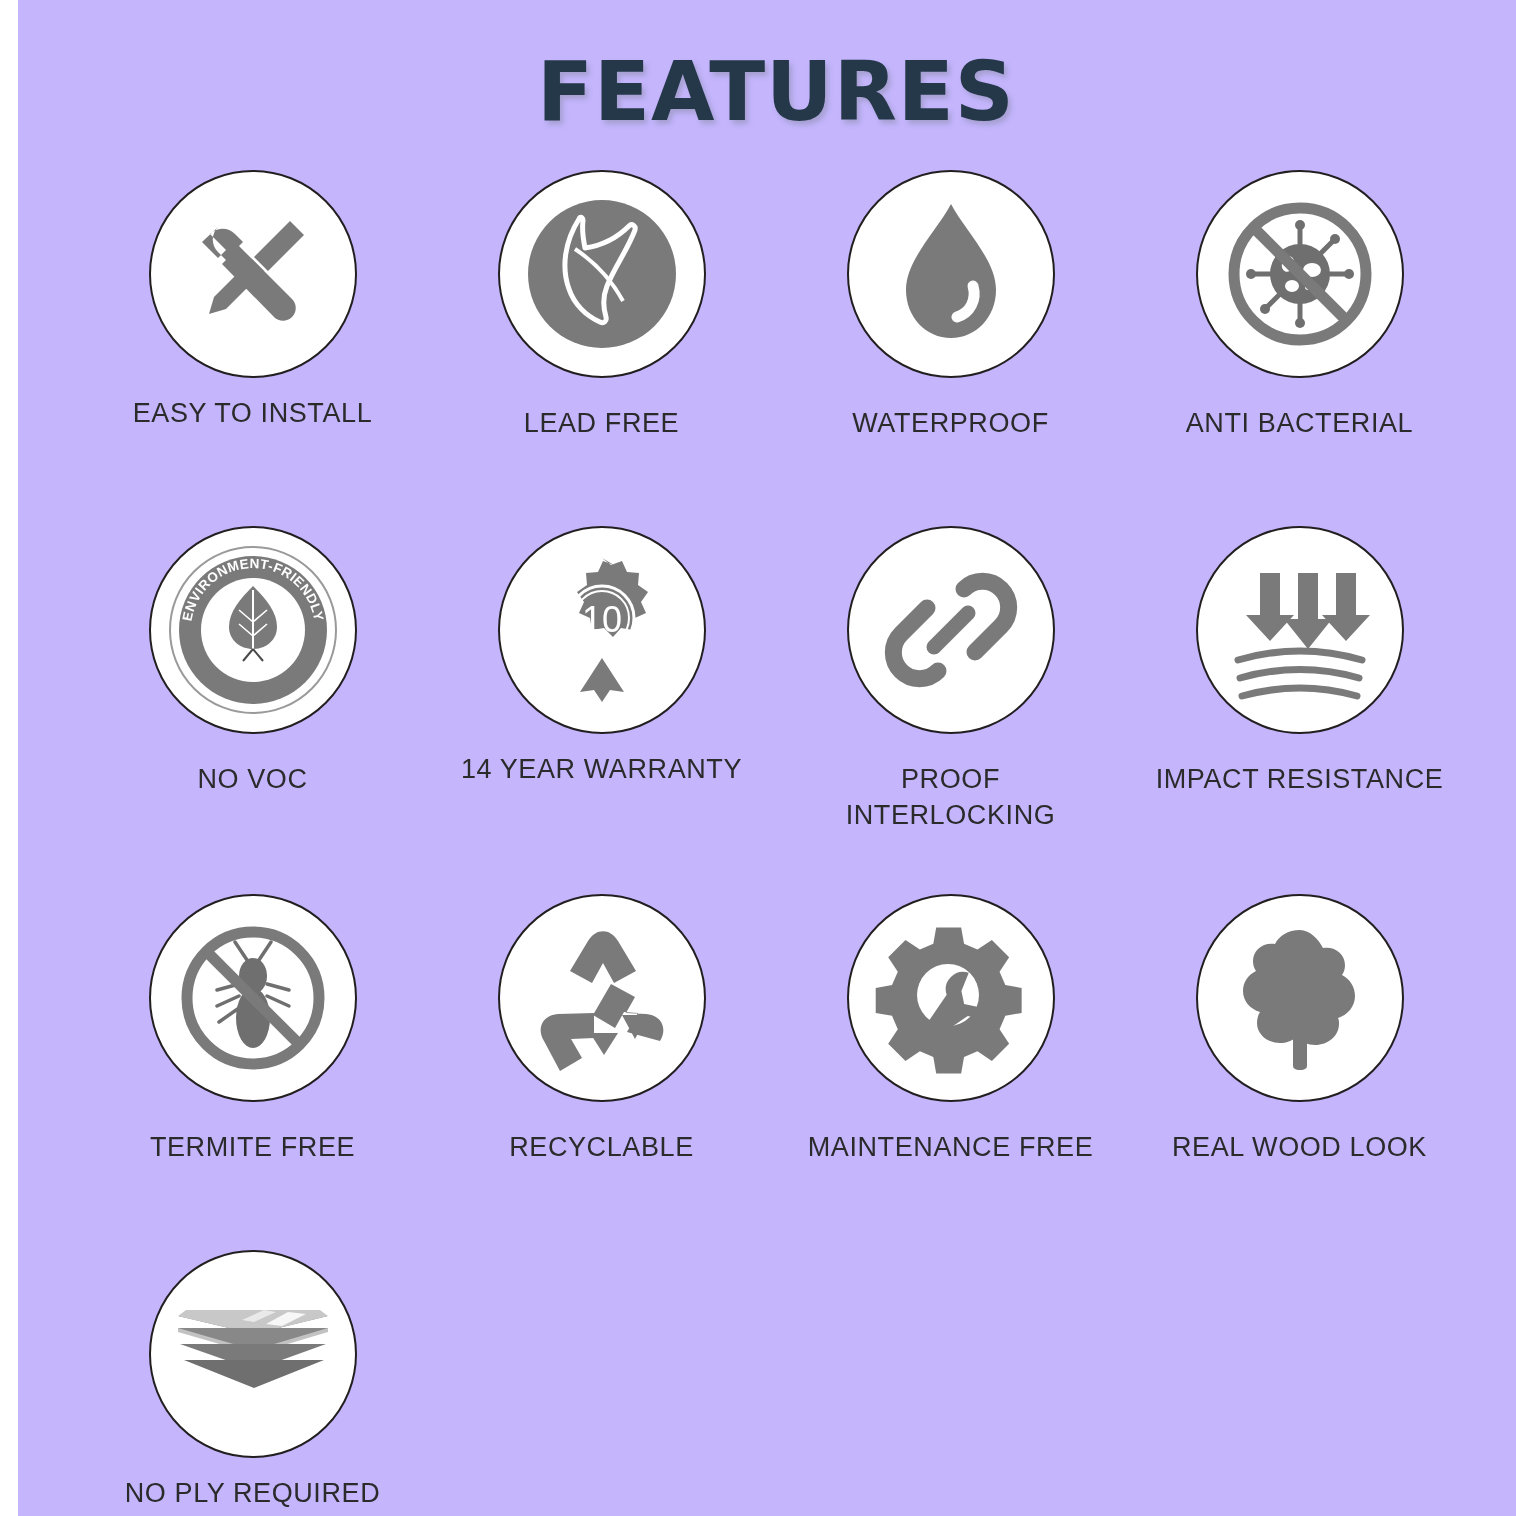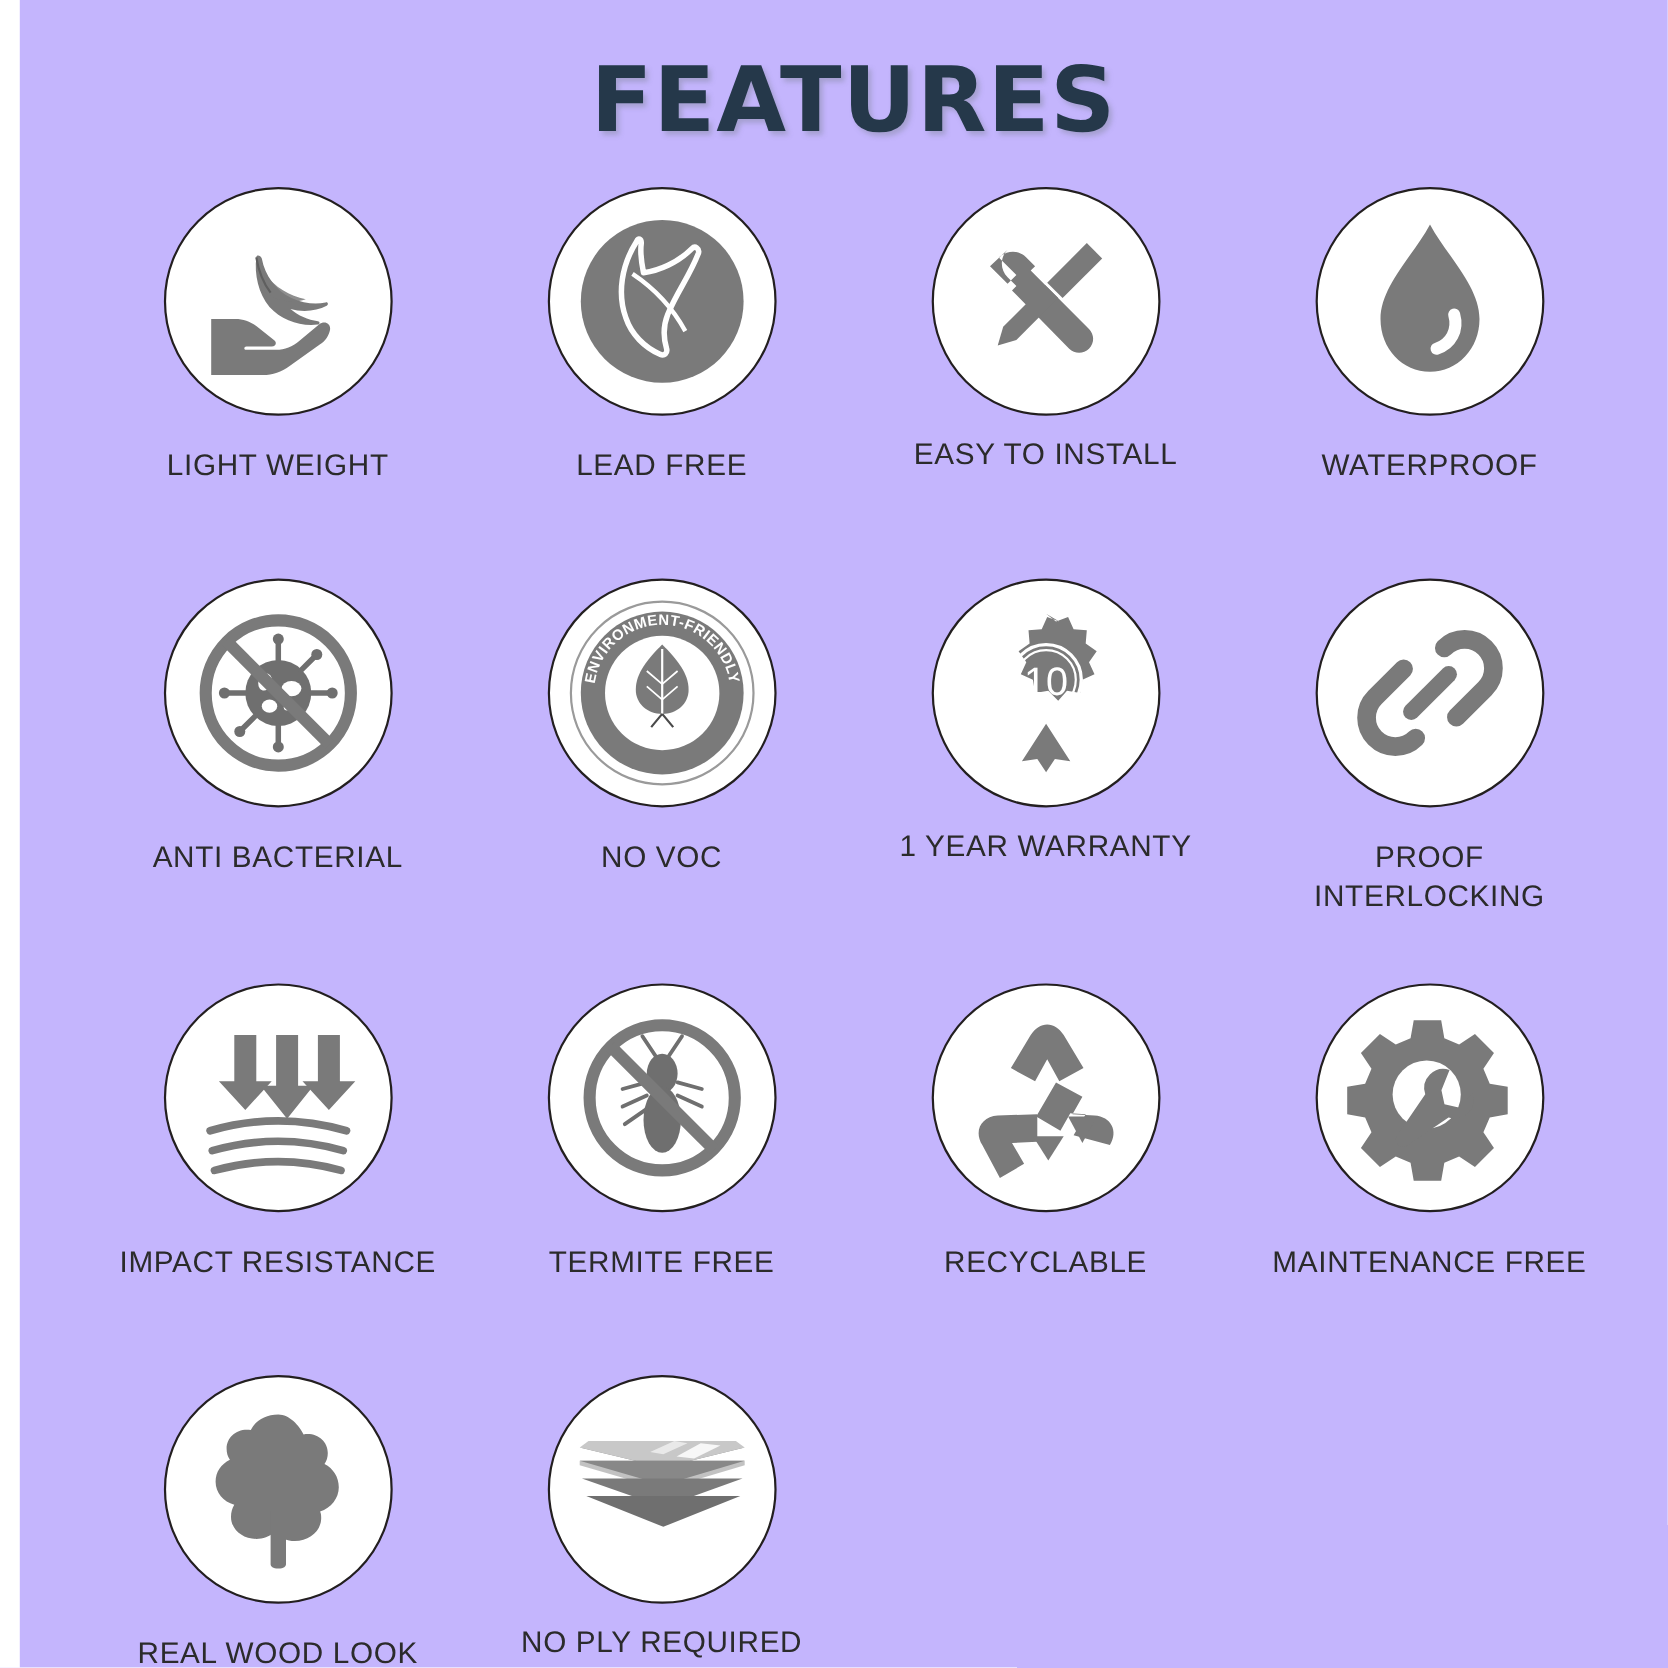--- a/index.html
+++ b/index.html
@@ -76,59 +76,46 @@
 </style>
 </head>
 <body>
 
 <div class="page">
 
   <div class="page-title">FEATURES</div>
 
   <div class="grid">
 
-    <div class="cell">
+
+
+    <div class="cell lbl-up">
       <div class="icon-circle">
         <svg width="150" height="150" viewBox="0 0 150 150">
           <g fill="#7a7a7a">
-            <path d="M60 36c3 16 13 29 27 36 11 5 22 6 31 4 2-1 3 2 1 3-9 5-22 6-33 3 7 6 16 10 25 11 2 0 2 3 0 3-16 2-33-4-44-16C57 68 53 50 55 35c0-3 4-2 5 1z"></path>
-            <path d="M63 50c9 12 22 20 37 23-14 5-30 1-41-10z" opacity="0.85"></path>
-            <path d="M14 91h22c8 0 15 3 21 8l14 11c3 2 2 6-2 6H46c-2 0-3 3 0 3h27c8 0 15-3 21-8l18-15c5-4 11-1 10 5-1 5-4 10-9 13l-28 20c-7 5-15 8-24 8H14z"></path>
-          </g>
-          <path d="M55 35c2 12 6 23 13 32" stroke="#5f5f5f" stroke-width="2" fill="none"></path>
-        </svg>
-      </div>
-      <div class="cell-label">LIGHT WEIGHT</div>
-    </div>
-
+
+            <path d="M36 22c-7 7-7 18 0 25l8 8-4 4 52 53c5 5 13 5 18 0s5-13 0-18L57 41l4-4-8-8c-7-7-17-7-25 0l16 16-8 8-16-16z" transform="translate(4,6)"></path>
+
+            <path d="M112 22l14 14-36 36-14-14z"></path>
+            <path d="M74 60l12 12-38 38-17 5 5-17z"></path>
+          </g>
+        </svg>
+      </div>
+      <div class="cell-label">EASY TO INSTALL</div>
+    </div>
 
     <div class="cell">
       <div class="icon-circle">
         <svg width="170" height="170" viewBox="0 0 170 170">
           <circle cx="85" cy="85" r="74" fill="#7a7a7a"></circle>
           <path d="M62 30c-14 22-18 48-10 70 5 15 17 27 31 33 4 2 7-1 6-5-3-10-3-21 1-31 8-20 20-35 28-56 1-4-3-7-6-4-13 13-30 20-44 22-2-10-3-20-2-27 0-4-3-5-4-2z" fill="none" stroke="#ffffff" stroke-width="5" stroke-linejoin="round"></path>
           <path d="M58 60c18 12 36 30 48 52" fill="none" stroke="#ffffff" stroke-width="4"></path>
         </svg>
       </div>
       <div class="cell-label">LEAD FREE</div>
-    </div>
-
-    <div class="cell lbl-up">
-      <div class="icon-circle">
-        <svg width="150" height="150" viewBox="0 0 150 150">
-          <g fill="#7a7a7a">
-
-            <path d="M36 22c-7 7-7 18 0 25l8 8-4 4 52 53c5 5 13 5 18 0s5-13 0-18L57 41l4-4-8-8c-7-7-17-7-25 0l16 16-8 8-16-16z" transform="translate(4,6)"></path>
-
-            <path d="M112 22l14 14-36 36-14-14z"></path>
-            <path d="M74 60l12 12-38 38-17 5 5-17z"></path>
-          </g>
-        </svg>
-      </div>
-      <div class="cell-label">EASY TO INSTALL</div>
     </div>
 
     <div class="cell">
       <div class="icon-circle">
         <svg width="150" height="160" viewBox="0 0 150 160">
           <path d="M75 10C60 38 30 66 30 96c0 27 20 48 45 48s45-21 45-48c0-30-30-58-45-86z" fill="#7a7a7a"></path>
           <path d="M97 92c4 14-3 27-16 31" fill="none" stroke="#ffffff" stroke-width="11" stroke-linecap="round"></path>
         </svg>
       </div>
       <div class="cell-label">WATERPROOF</div>
@@ -203,21 +190,21 @@
         <svg width="160" height="165" viewBox="0 0 160 165">
           <g fill="#7a7a7a">
             <path d="M80 80l-22 34 14-2 8 12 8-12 14 2z" transform="translate(0,30)"></path>
             <path d="M80 10l9 7 11-4 5 11 12 1-1 12 10 7-7 10 5 11-11 5-2 12-12-2-8 9-9-9-12 2-2-12-11-5 5-11-7-10 10-7-1-12 12-1 5-11 11 4z"></path>
           </g>
           <circle cx="80" cy="70" r="32" fill="none" stroke="#ffffff" stroke-width="3"></circle>
           <circle cx="80" cy="70" r="27" fill="none" stroke="#ffffff" stroke-width="2"></circle>
           <text x="80" y="84" text-anchor="middle" font-family="'Liberation Sans', sans-serif" font-size="36" fill="#ffffff">10</text>
         </svg>
       </div>
-      <div class="cell-label">1 YEAR WARRANTY</div>
+      <div class="cell-label">14 YEAR WARRANTY</div>
     </div>
 
     <div class="cell">
       <div class="icon-circle">
         <svg width="150" height="150" viewBox="0 0 150 150">
           <g fill="none" stroke="#7a7a7a" stroke-width="17" stroke-linecap="round">
             <path d="M88 34a26 26 0 0 1 37 37L99 97"></path>
             <path d="M62 116a26 26 0 0 1-37-37l26-26"></path>
             <path d="M58 92l34-34" stroke-width="15"></path>
           </g>

